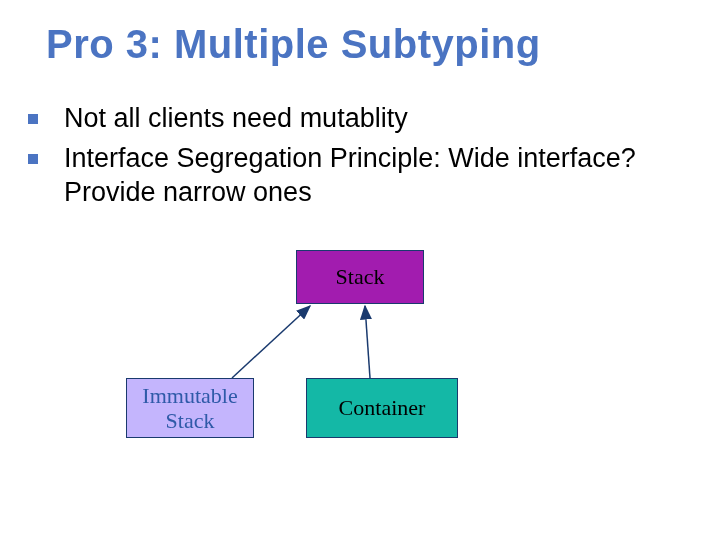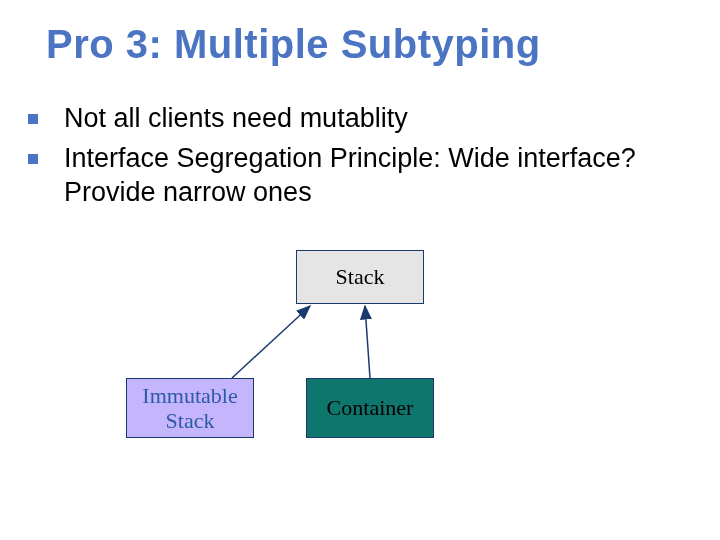--- a/index.html
+++ b/index.html
@@ -61,37 +61,37 @@
     text-align: center;
     font-family: "Times New Roman", Times, serif;
     font-size: 22px;
     line-height: 1.15;
   }
   .box-stack {
     left: 296px;
     top: 0px;
     width: 128px;
     height: 54px;
-    background: #e5e5e5;
+    background: #a21caf;
     color: #000000;
   }
   .box-immutable {
     left: 126px;
     top: 128px;
     width: 128px;
     height: 60px;
     background: #c4b5fd;
     color: #2f5aa8;
   }
   .box-container {
     left: 306px;
     top: 128px;
-    width: 128px;
+    width: 152px;
     height: 60px;
-    background: #0f766e;
+    background: #14b8a6;
     color: #000000;
   }
   svg.arrows {
     position: absolute;
     left: 0;
     top: 0;
     width: 720px;
     height: 250px;
   }
 </style>

